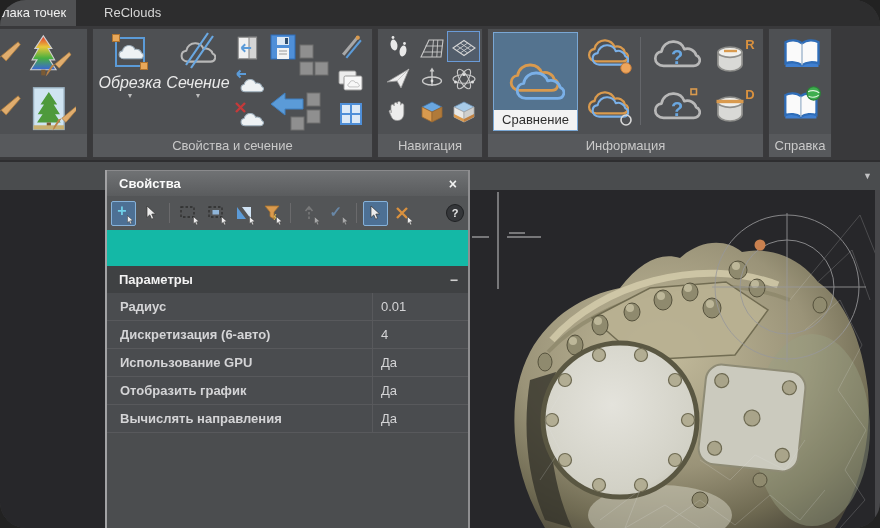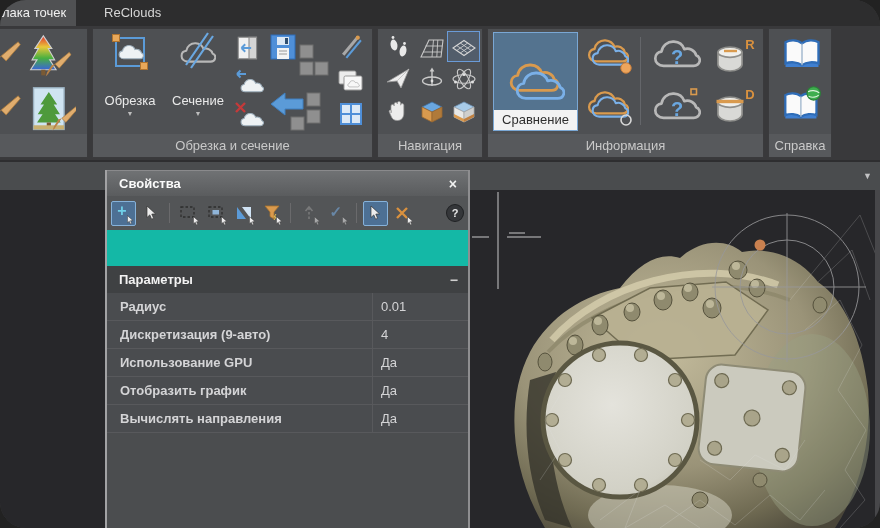--- a/index.html
+++ b/index.html
@@ -13,21 +13,21 @@
   .tab.active{background:#505153;color:#f0f0f0;padding:0 10px 0 2px;}
   .tab+.tab{margin-left:14px;}
 
   
   .ribbon{position:absolute;left:0;top:26px;width:880px;height:134px;background:#39393b;}
   .rgroup{position:absolute;top:2px;height:130px;background:#4e5053;border:1px solid #3a3a3c;}
   .glabel{position:absolute;left:0;right:0;bottom:0;height:23px;background:#57595c;color:#c9c9c9;
     font-size:13px;line-height:23px;text-align:center;overflow:hidden;white-space:nowrap;}
   .rico{position:absolute;}
   .bigbtn{position:absolute;display:flex;flex-direction:column;align-items:center;cursor:default;}
-  .bigbtn .blabel{font-size:13px;color:#e9e9e9;line-height:15px;margin-top:20px;white-space:nowrap;}
+  .bigbtn .blabel{font-size:16px;color:#e9e9e9;line-height:15px;margin-top:2px;white-space:nowrap;font-style:italic;}
   .bigbtn .ddv{font-size:7px;color:#bdbdbd;margin-top:2px;}
   .bigbtn.selected{background:#54738f;border:1px solid #7aa7d4;}
   .whitebox{background:#f2f2f2;color:#2e2e2e;font-size:13px;line-height:20px;width:100%;text-align:center;}
   .vsep{position:absolute;width:1px;background:#3e3e40;border-right:1px solid #64666a;}
   .selcell{position:absolute;border:1px solid #6a9bd8;background:rgba(106,155,216,.18);}
 
   
   .vstrip{position:absolute;left:0;top:160px;width:880px;height:30px;background:#4a4c4e;
     border-top:2px solid #2e2e30;}
   .strip-dd{position:absolute;right:8px;top:9px;font-size:9px;color:#c2c2c4;cursor:default;}
@@ -201,21 +201,21 @@
       </svg>
       <svg class="rico" style="left:243px;top:38px" width="29" height="28" viewBox="0 0 29 28">
         <rect x="3" y="4" width="17" height="13" rx="1.5" fill="#ececec" stroke="#999"></rect>
         <rect x="8" y="9" width="18" height="14" rx="1.5" fill="#f8f8f8" stroke="#999"></rect>
         <use href="#s-cloud" x="11" y="13" width="13" height="8" color="#a8a8a8"></use>
       </svg>
       <svg class="rico" style="left:245px;top:72px" width="26" height="26" viewBox="0 0 26 26">
         <rect x="3" y="3" width="20" height="20" fill="#dce9f6" stroke="#4f8fd8" stroke-width="2"></rect>
         <path d="M13 3 V23 M3 13 H23" stroke="#4f8fd8" stroke-width="2"></path>
       </svg>
-      <div class="glabel">Обрезка и сечение</div>
+      <div class="glabel">Свойства и сечение</div>
     </div>
 
     <div class="rgroup" style="left:377px;width:106px">
       <div class="selcell" style="left:69px;top:2px;width:33px;height:31px"></div>
       <svg class="rico" style="left:6px;top:4px" width="28" height="28" viewBox="0 0 28 28">
         <ellipse cx="10" cy="12" rx="3.4" ry="5.6" fill="#e8e8e8" transform="rotate(-12 10 12)"></ellipse>
         <circle cx="9" cy="4.5" r="1.4" fill="#e8e8e8"></circle>
         <ellipse cx="19" cy="18" rx="3.4" ry="5.6" fill="#e8e8e8" transform="rotate(12 19 18)"></ellipse>
         <circle cx="20.5" cy="10.5" r="1.4" fill="#e8e8e8"></circle>
       </svg>
@@ -499,21 +499,21 @@
     </div>
     <div class="psection">
       <div class="t">Параметры</div>
       <div class="m">−</div>
     </div>
     <div class="prow">
       <div class="lab">Радиус</div>
       <div class="val">0.01</div>
     </div>
     <div class="prow">
-      <div class="lab">Дискретизация (9-авто)</div>
+      <div class="lab">Дискретизация (6-авто)</div>
       <div class="val">4</div>
     </div>
     <div class="prow">
       <div class="lab">Использование GPU</div>
       <div class="val">Да</div>
     </div>
     <div class="prow">
       <div class="lab">Отобразить график</div>
       <div class="val">Да</div>
     </div>

